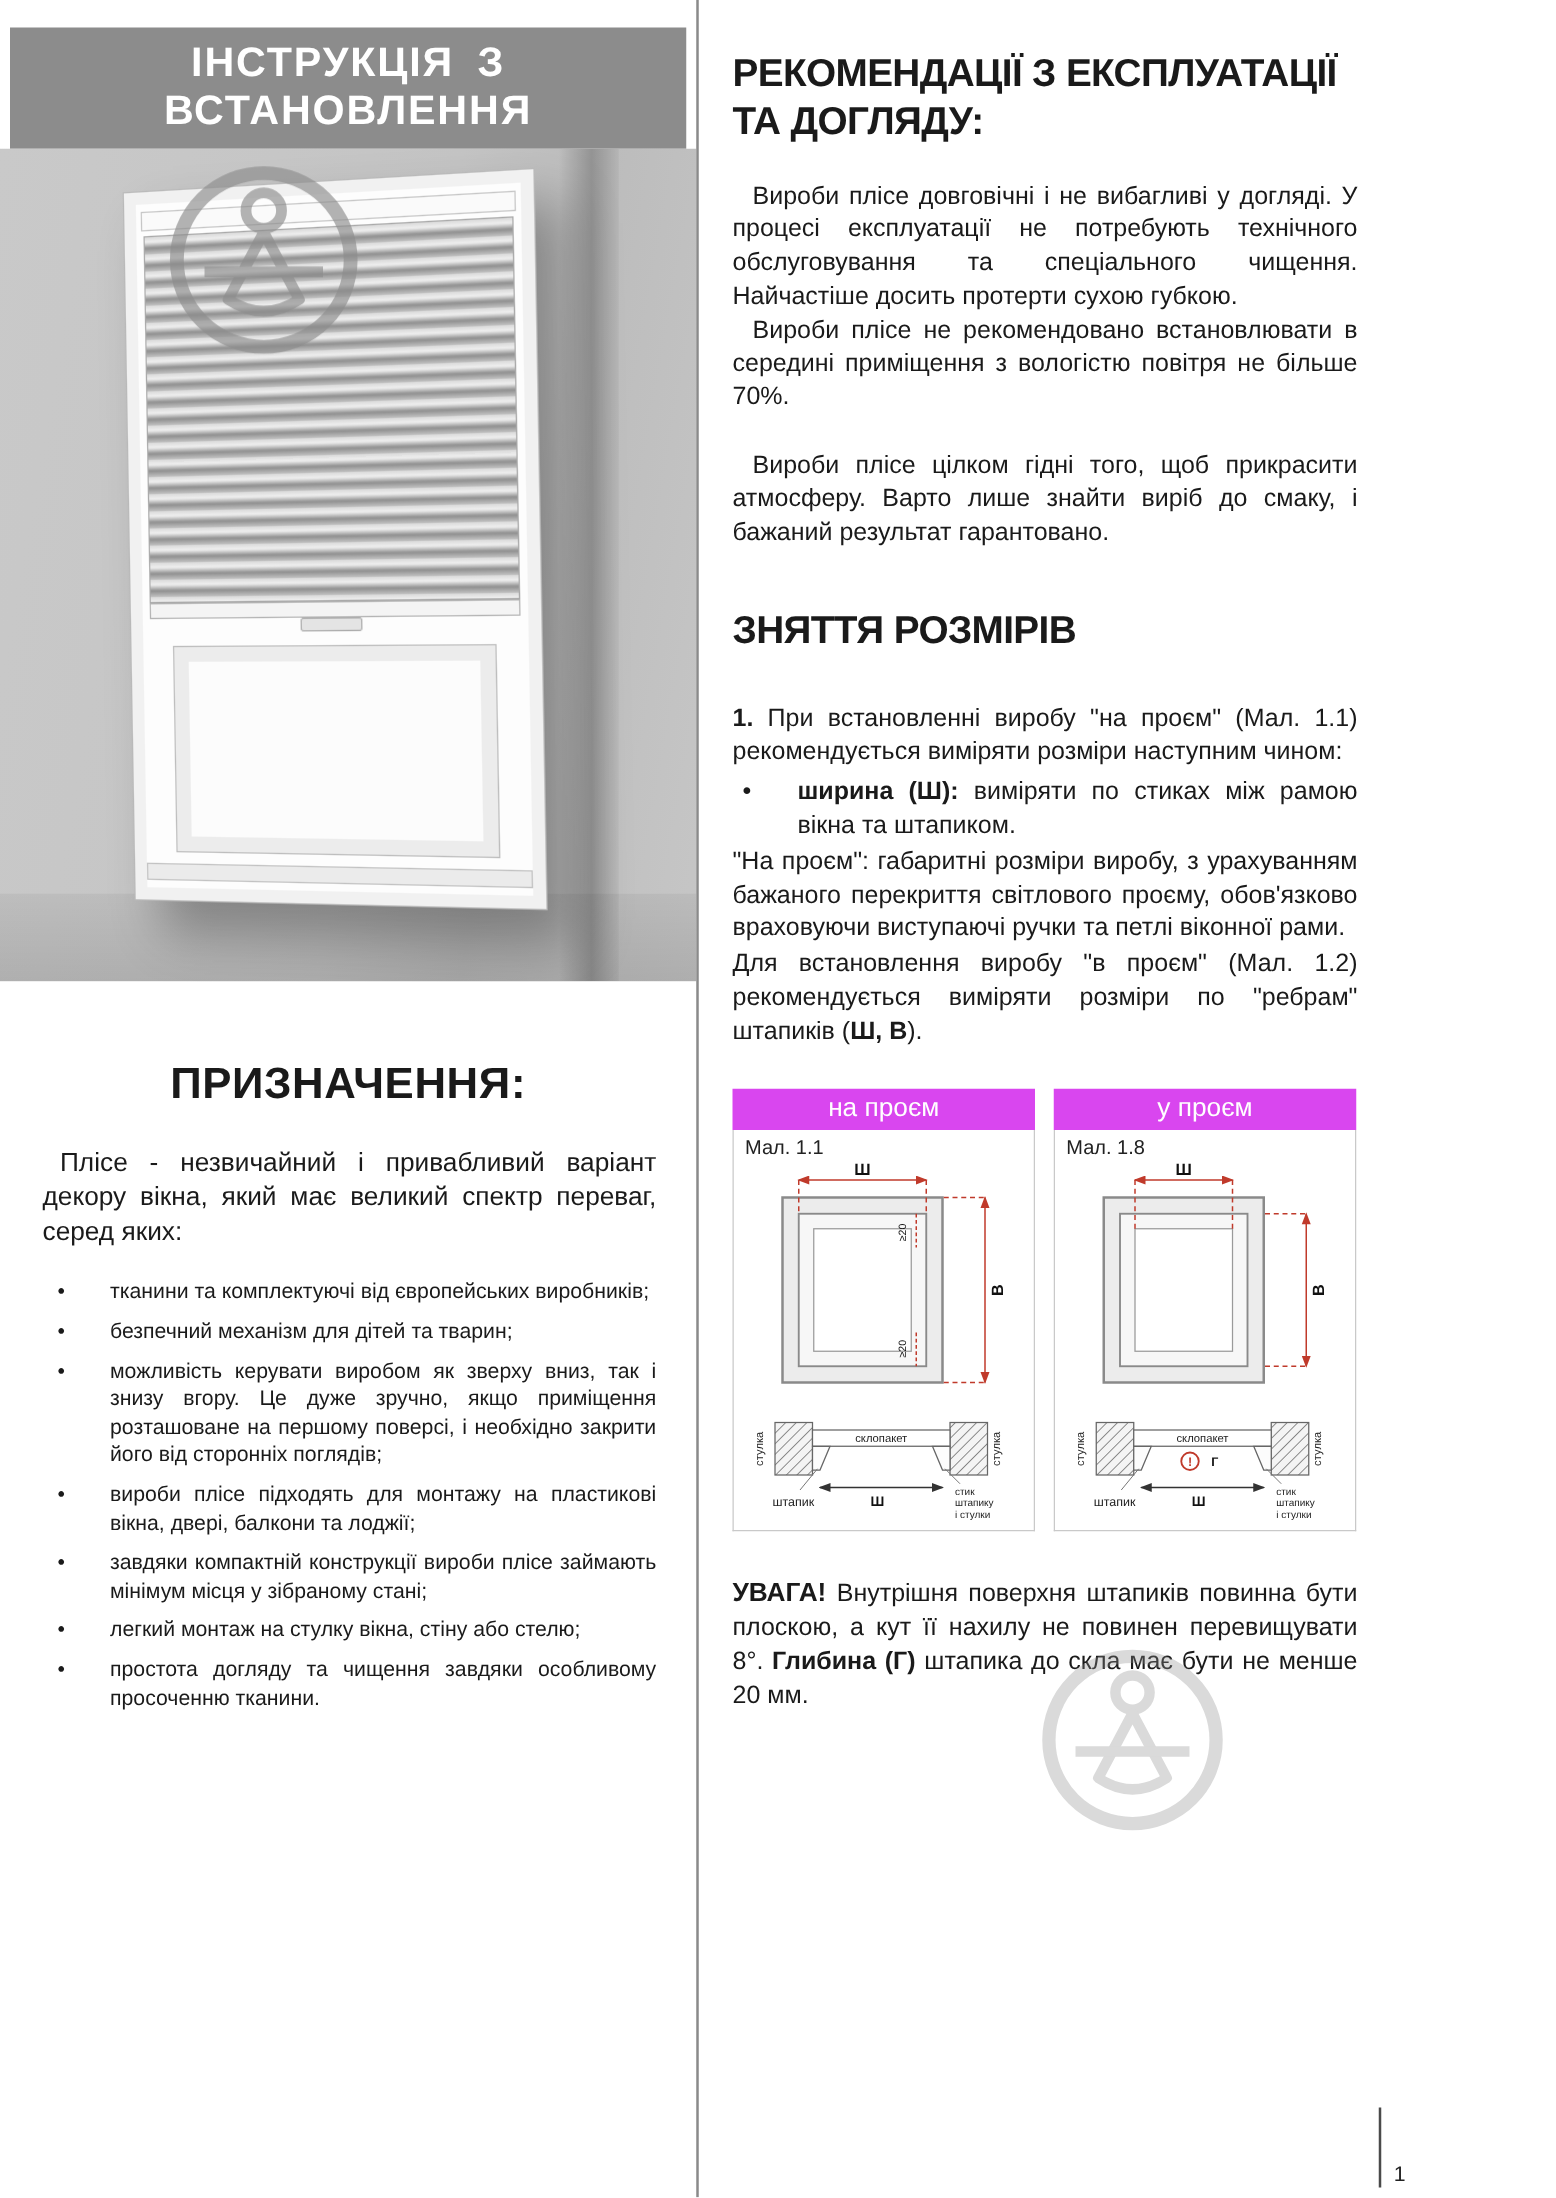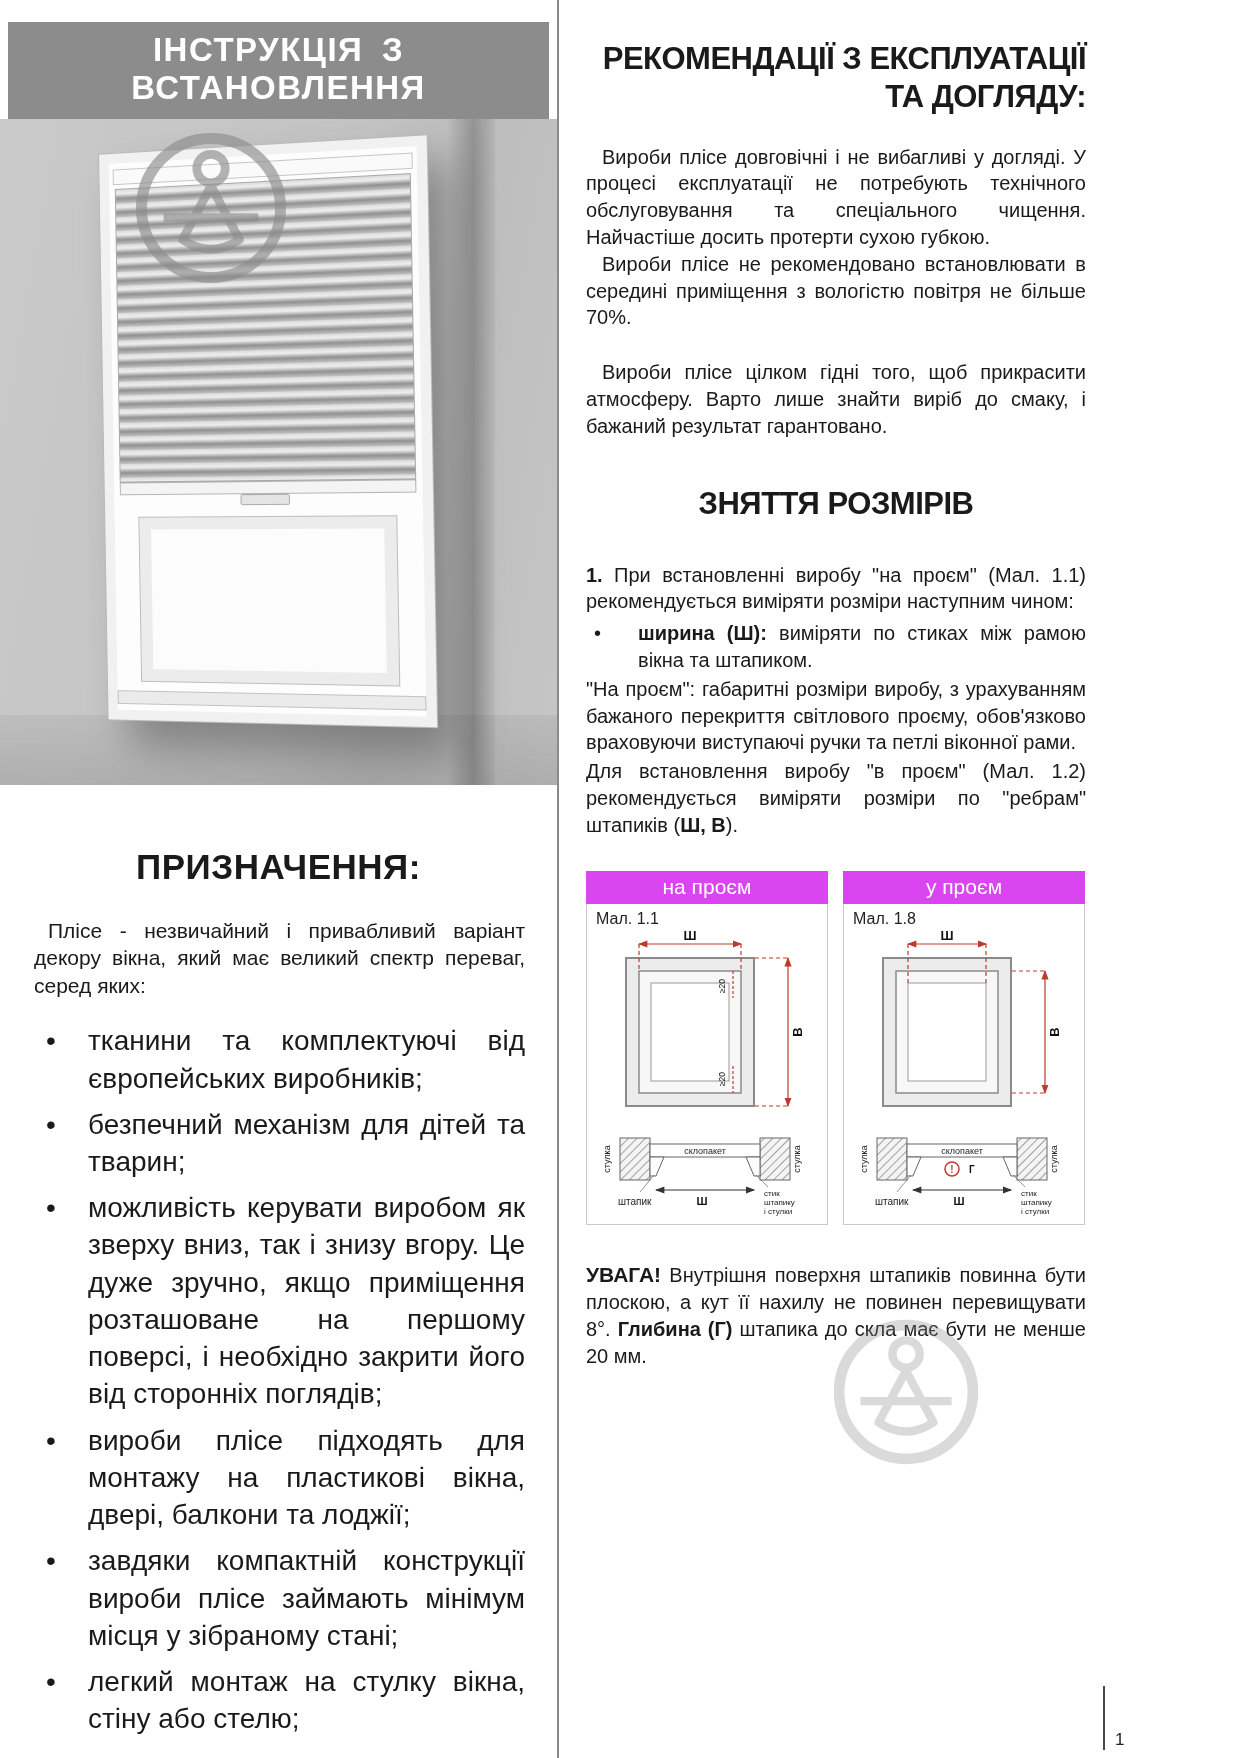--- a/index.html
+++ b/index.html
@@ -35,30 +35,30 @@
            background:#fcfcfc; border:12px solid #ececec; outline:1px solid #bdbdbd; }
   .sill { position:absolute; left:0; right:0; bottom:6px; height:14px; background:#ebebeb; border:1px solid #c2c2c2; }
 
   .watermark { position:absolute; color:#8d8d8d; }
   .wm-photo { left:132px; top:10px; width:158px; height:158px; opacity:0.65; }
   .wm-diagrams { left:830px; top:1316px; width:152px; height:152px; opacity:0.32; }
 
   .h-left { margin:62px 16px 0 16px; text-align:center; font-weight:bold; font-size:35px; letter-spacing:0.5px; }
   .purpose-intro { margin:30px 32px 0 34px; font-size:21px; line-height:1.33; text-align:justify; text-indent:14px; }
   .purpose-list { margin:22px 32px 0 34px; list-style:none; }
-  .purpose-list li { position:relative; padding-left:54px; font-size:28px; line-height:1.33; text-align:justify; margin-bottom:9px; }
+  .purpose-list li { position:relative; padding-left:54px; font-size:17px; line-height:1.33; text-align:justify; margin-bottom:9px; }
   .purpose-list li::before { content:"\2022"; position:absolute; left:12px; top:0; }
 
   
   .col-right { position:absolute; left:586px; top:0; width:500px; }
-  .h-right { text-align:right; font-weight:bold; font-size:31px; line-height:1.22; letter-spacing:-0.5px; }
+  .h-right { text-align:left; font-weight:bold; font-size:31px; line-height:1.22; letter-spacing:-0.5px; }
   .h-right-title { margin-top:40px; }
   .care-p { font-size:20px; line-height:1.34; text-align:justify; }
   .p-indent { text-indent:16px; } .mt-md { margin-top:28px; }
-  .h-measure { margin-top:46px; text-align:center; font-weight:bold; font-size:31px; letter-spacing:-0.5px; }
+  .h-measure { margin-top:46px; text-align:left; font-weight:bold; font-size:31px; letter-spacing:-0.5px; }
   .step { margin-top:40px; font-size:20px; line-height:1.34; text-align:justify; }
   .b { font-weight:bold; }
   .measure-list { margin-top:4px; list-style:none; }
   .measure-list li { position:relative; padding-left:52px; font-size:20px; line-height:1.34; text-align:justify; margin-top:5px; }
   .measure-list li::before { content:"\2022"; position:absolute; left:8px; top:0; }
   .measure-p { margin-top:2px; font-size:20px; line-height:1.34; text-align:justify; }
 
   .diagram-row { margin-top:32px; display:flex; gap:15px; }
   .diagram { width:242px; }
   .diagram-header { background:#d946ef; color:#ffffff; text-align:center; font-weight:normal; font-size:21px; padding:4px 0 5px 0; }

